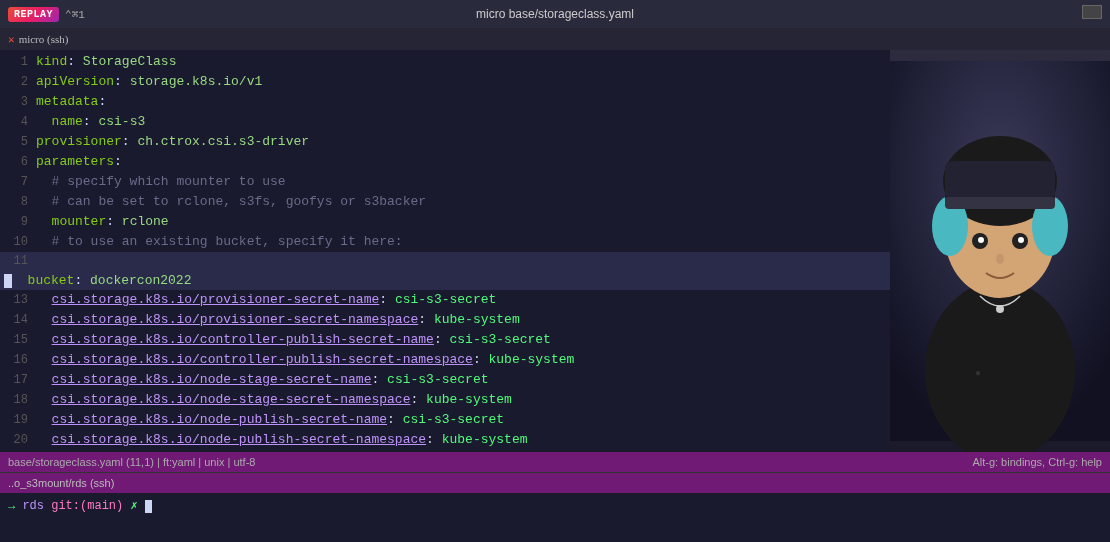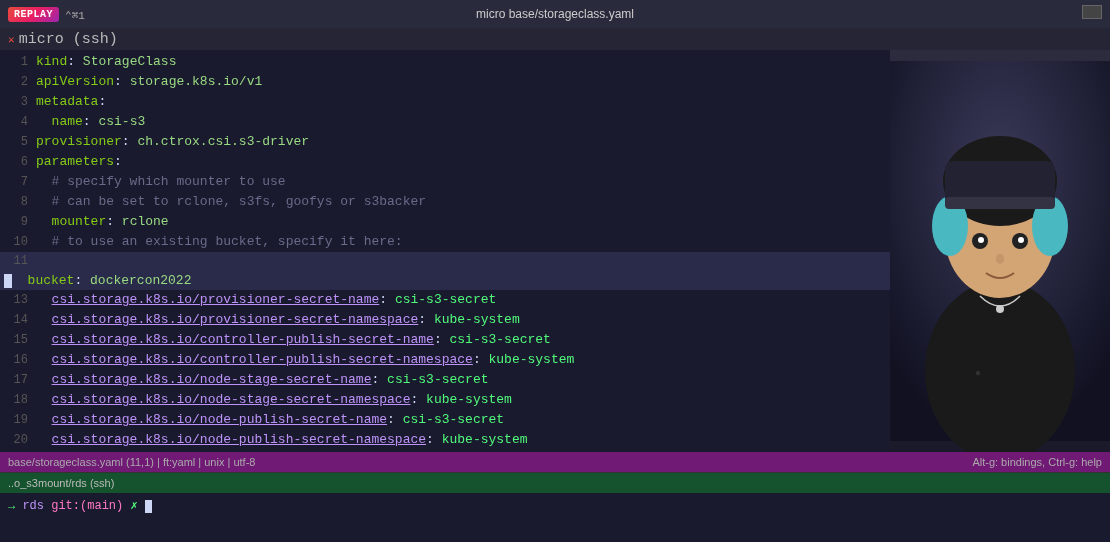--- a/index.html
+++ b/index.html
@@ -20,21 +20,21 @@
       display: flex;
       align-items: center;
       justify-content: center;
       position: relative;
       flex-shrink: 0;
     }
     .title-bar-left {
       position: absolute;
       left: 8px;
       display: flex;
-      align-items: flex-end;
+      align-items: center;
       gap: 6px;
     }
     .replay-badge {
       background: linear-gradient(135deg, #e74c3c, #e91e63, #9c27b0);
       color: white;
       font-size: 10px;
       font-weight: bold;
       padding: 2px 6px;
       border-radius: 3px;
       letter-spacing: 0.5px;
@@ -69,22 +69,22 @@
       padding: 0 8px;
       flex-shrink: 0;
     }
     .tab-close {
       color: #e74c3c;
       font-size: 11px;
       margin-right: 4px;
     }
     .tab-label {
       color: #bbb;
-      font-size: 15px;
-      font-family: Liberation Mono, monospace;
+      font-size: 11px;
+      font-family: Liberation Serif, serif;
     }
 
     
     .main-area {
       display: flex;
       flex: 1;
       overflow: hidden;
     }
 
     
@@ -185,21 +185,21 @@
     }
 
     
     .terminal-area {
       background: #1a1a2e;
       height: 70px;
       flex-shrink: 0;
       border-top: 1px solid #333;
     }
     .terminal-tab-bar {
-      background: #14532d;
+      background: #701a75;
       height: 20px;
       display: flex;
       align-items: center;
       padding: 0 8px;
     }
     .terminal-tab {
       color: #bbb;
       font-size: 11px;
       font-family: sans-serif;
     }

